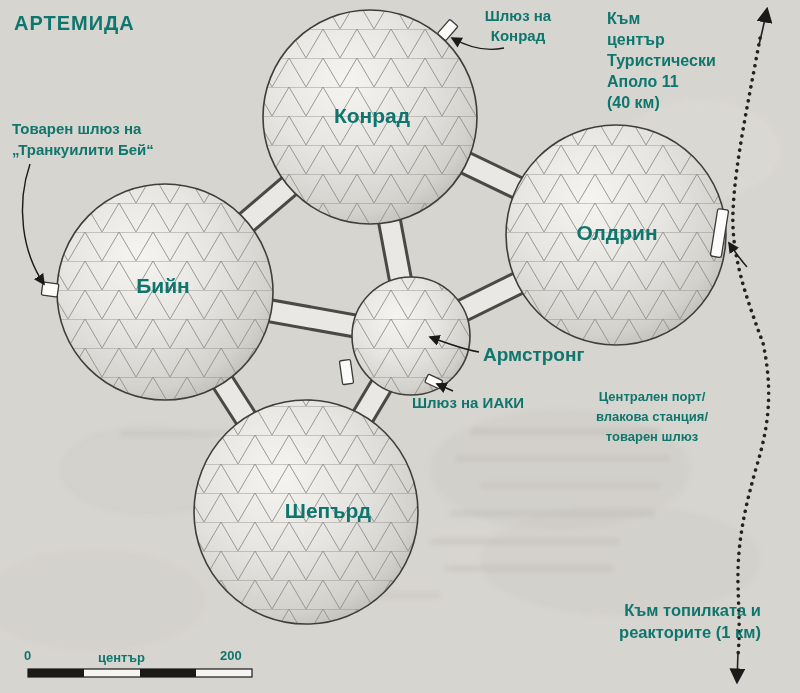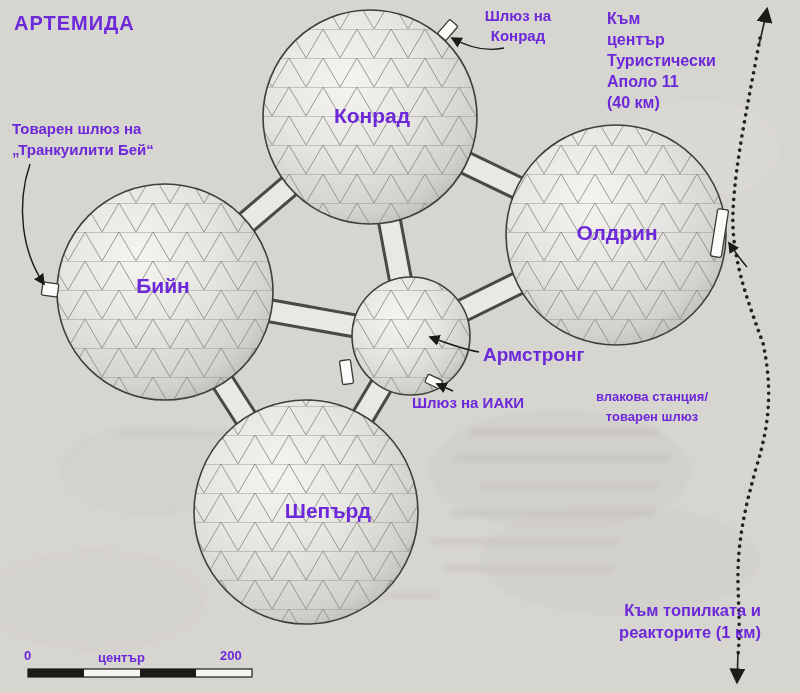--- a/index.html
+++ b/index.html
@@ -1,20 +1,20 @@
 <!DOCTYPE html>
 <html><head>
 <meta charset="utf-8">
 <style>
   *{margin:0;padding:0;box-sizing:border-box}
   html,body{width:100%;height:100%}
   body{font-family:"Liberation Sans",sans-serif;background:#9a9892}
   #map{position:relative;width:800px;height:693px;background:#d7d5d0;overflow:hidden}
   #map svg{position:absolute;left:0;top:0}
-  .lbl{position:absolute;color:#6d28d9;font-weight:bold;white-space:nowrap;z-index:5}
+  .lbl{position:absolute;color:#0f766e;font-weight:bold;white-space:nowrap;z-index:5}
   .lbl span{display:block}
   .dome-name{font-size:21px;transform:translateX(-50%)}
   #lbl-title{left:14px;top:12px;font-size:20px;letter-spacing:1px}
   #lbl-conrad{left:372px;top:104px}
   #lbl-aldrin{left:617px;top:221px}
   #lbl-bean{left:163px;top:274px}
   #lbl-shepard{left:328px;top:499px}
   #lbl-armstrong{left:483px;top:344px;font-size:19px}
   #lbl-conrad-airlock{left:462px;top:6px;width:112px;text-align:center;font-size:15px;line-height:20px}
   #lbl-tourist{left:607px;top:8px;width:180px;text-align:left;font-size:16px;line-height:21px}
@@ -152,20 +152,21 @@
   </div>
 
   <div class="lbl" id="lbl-cargo">
     <span>Товарен шлюз на</span>
     <span>„Транкуилити Бей“</span>
   </div>
 
   <div class="lbl" id="lbl-iaki">Шлюз на ИАКИ</div>
 
   <div class="lbl" id="lbl-central-port">
+    <span>Централен порт/</span>
     <span>влакова станция/</span>
     <span>товарен шлюз</span>
   </div>
 
   <div class="lbl" id="lbl-smelter">
     <span>Към топилката и</span>
     <span>реакторите (1 км)</span>
   </div>
 
   <div class="lbl scale-txt" id="lbl-scale-0">0</div>

